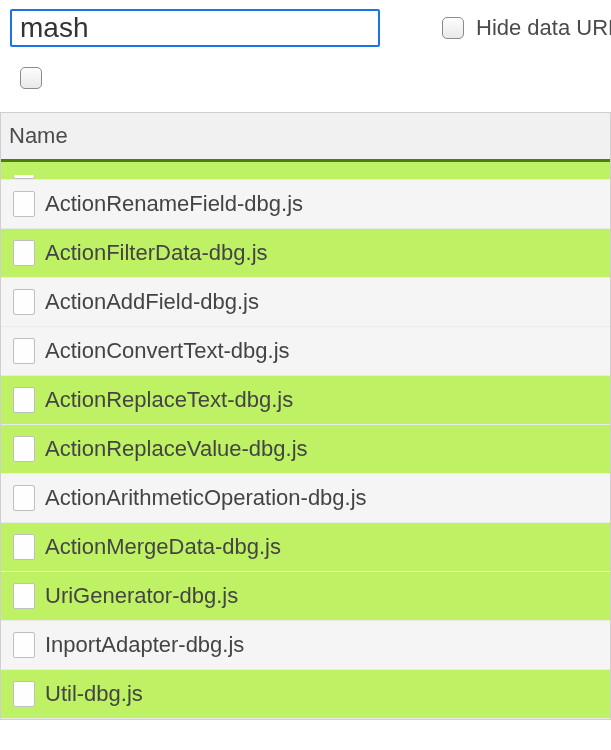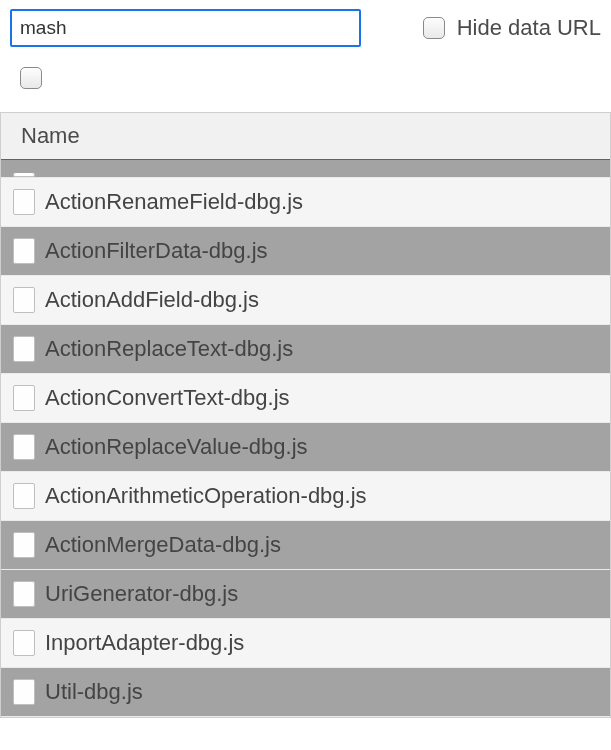--- a/index.html
+++ b/index.html
@@ -25,21 +25,21 @@
     display: flex;
     align-items: center;
     gap: 18px;
     height: 44px;
   }
   .filter-input {
     width: 370px;
     height: 38px;
     border: 2px solid #1a73e8;
     background: #ffffff;
-    font-size: 19px;
+    font-size: 28px;
     padding: 0 8px;
     color: #333;
     outline: none;
     border-radius: 2px;
   }
   .chk-group {
     display: flex;
     align-items: center;
     gap: 12px;
     white-space: nowrap;
@@ -64,22 +64,22 @@
     margin-top: 6px;
     padding-left: 10px;
   }
   .table-wrap {
     border: 1px solid #cfcfcf;
     margin-top: 12px;
     width: 100%;
   }
   .col-header {
     background: #f1f1f1;
-    border-bottom: 1px solid #4d7c0f;
-    padding: 10px 20px;
+    border-bottom: 3px solid #4d7c0f;
+    padding: 10px 8px;
     font-size: 22px;
     color: #4b4b4b;
   }
   .rows {
     width: 100%;
   }
   .row-item {
     display: flex;
     align-items: center;
     gap: 10px;
@@ -89,21 +89,21 @@
   }
   .row-item.scrolled {
     height: 18px;
     padding-top: 0;
     padding-bottom: 0;
     align-items: flex-end;
     overflow: hidden;
   }
   .row-item.scrolled .file-icon { height: 4px; border-top: none; }
   .row-item.scrolled .row-label { visibility: hidden; }
-  .row-item.odd { background: #a3a3a3; }
+  .row-item.odd { background: #bef264; }
   .row-item.even { background: #f5f5f5; }
   .file-icon {
     width: 22px;
     height: 26px;
     border: 1px solid #bfbfbf;
     border-radius: 2px;
     background: #fefefe;
     flex: 0 0 auto;
   }
   .row-label {
@@ -142,27 +142,27 @@
         <span class="row-label">ActionRenameField-dbg.js</span>
       </div>
       <div class="row-item odd">
         <span class="file-icon"></span>
         <span class="row-label">ActionFilterData-dbg.js</span>
       </div>
       <div class="row-item even">
         <span class="file-icon"></span>
         <span class="row-label">ActionAddField-dbg.js</span>
       </div>
+      <div class="row-item even">
+        <span class="file-icon"></span>
+        <span class="row-label">ActionConvertText-dbg.js</span>
+      </div>
       <div class="row-item odd">
         <span class="file-icon"></span>
         <span class="row-label">ActionReplaceText-dbg.js</span>
-      </div>
-      <div class="row-item even">
-        <span class="file-icon"></span>
-        <span class="row-label">ActionConvertText-dbg.js</span>
       </div>
       <div class="row-item odd">
         <span class="file-icon"></span>
         <span class="row-label">ActionReplaceValue-dbg.js</span>
       </div>
       <div class="row-item even">
         <span class="file-icon"></span>
         <span class="row-label">ActionArithmeticOperation-dbg.js</span>
       </div>
       <div class="row-item odd">

